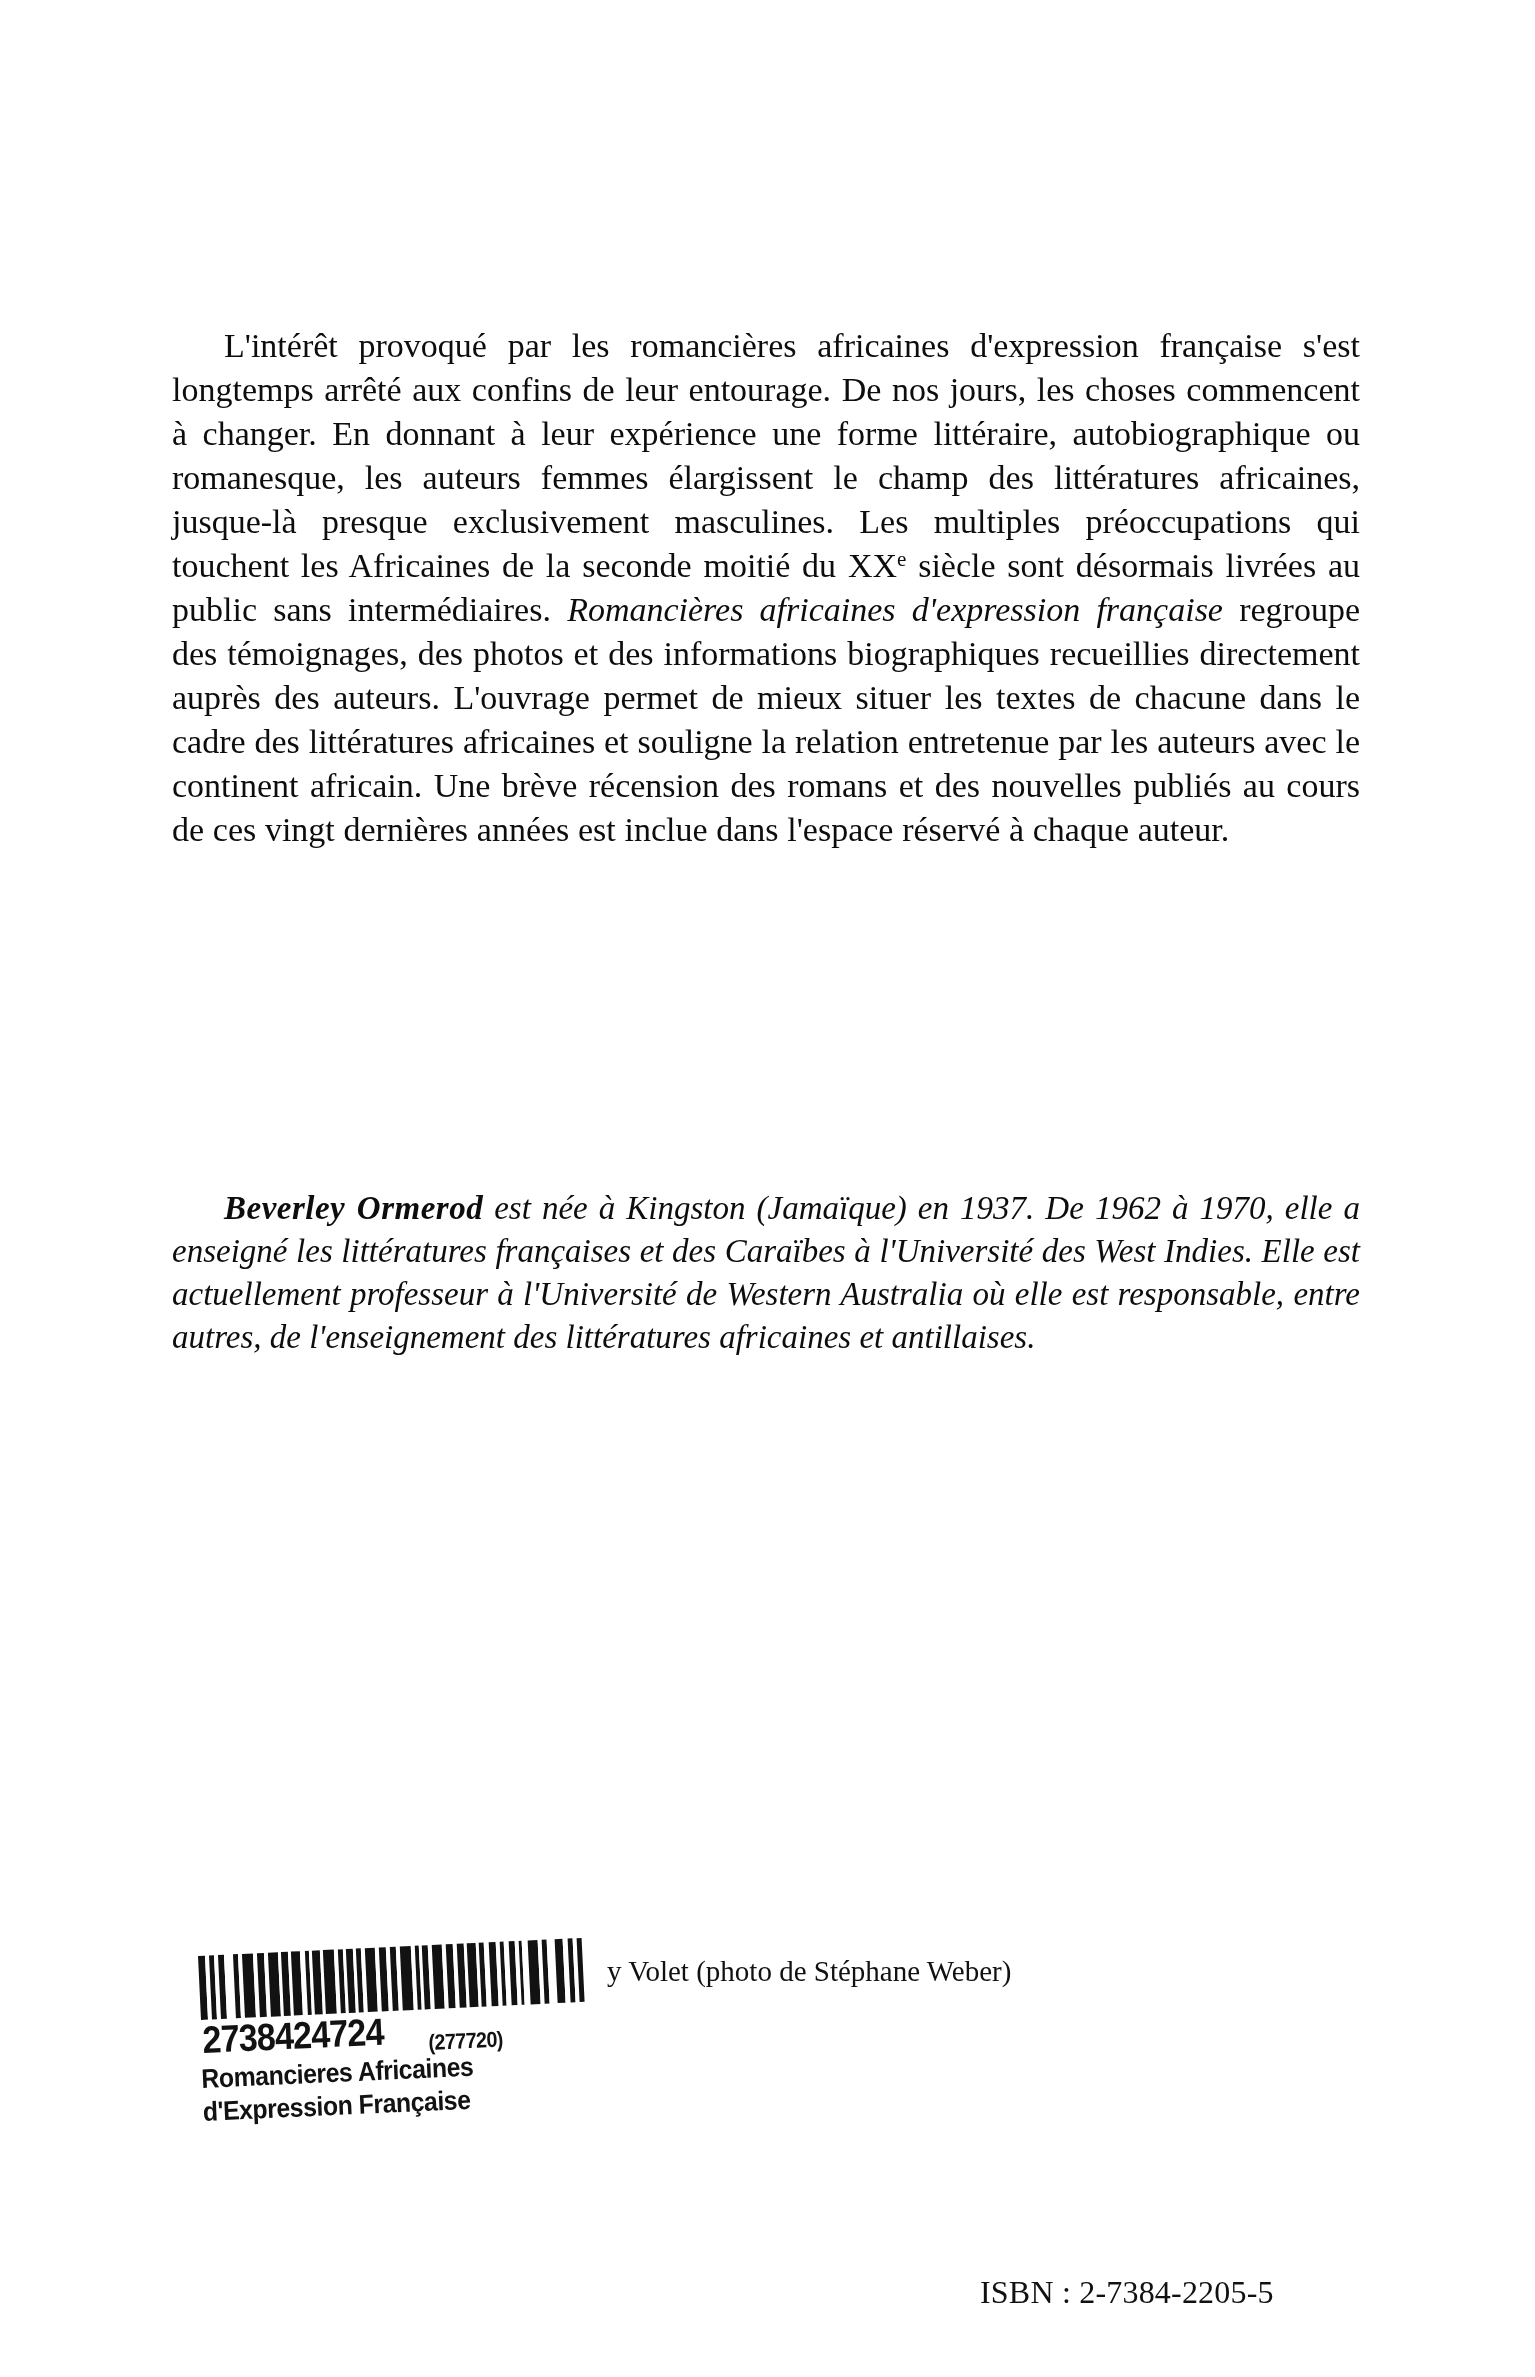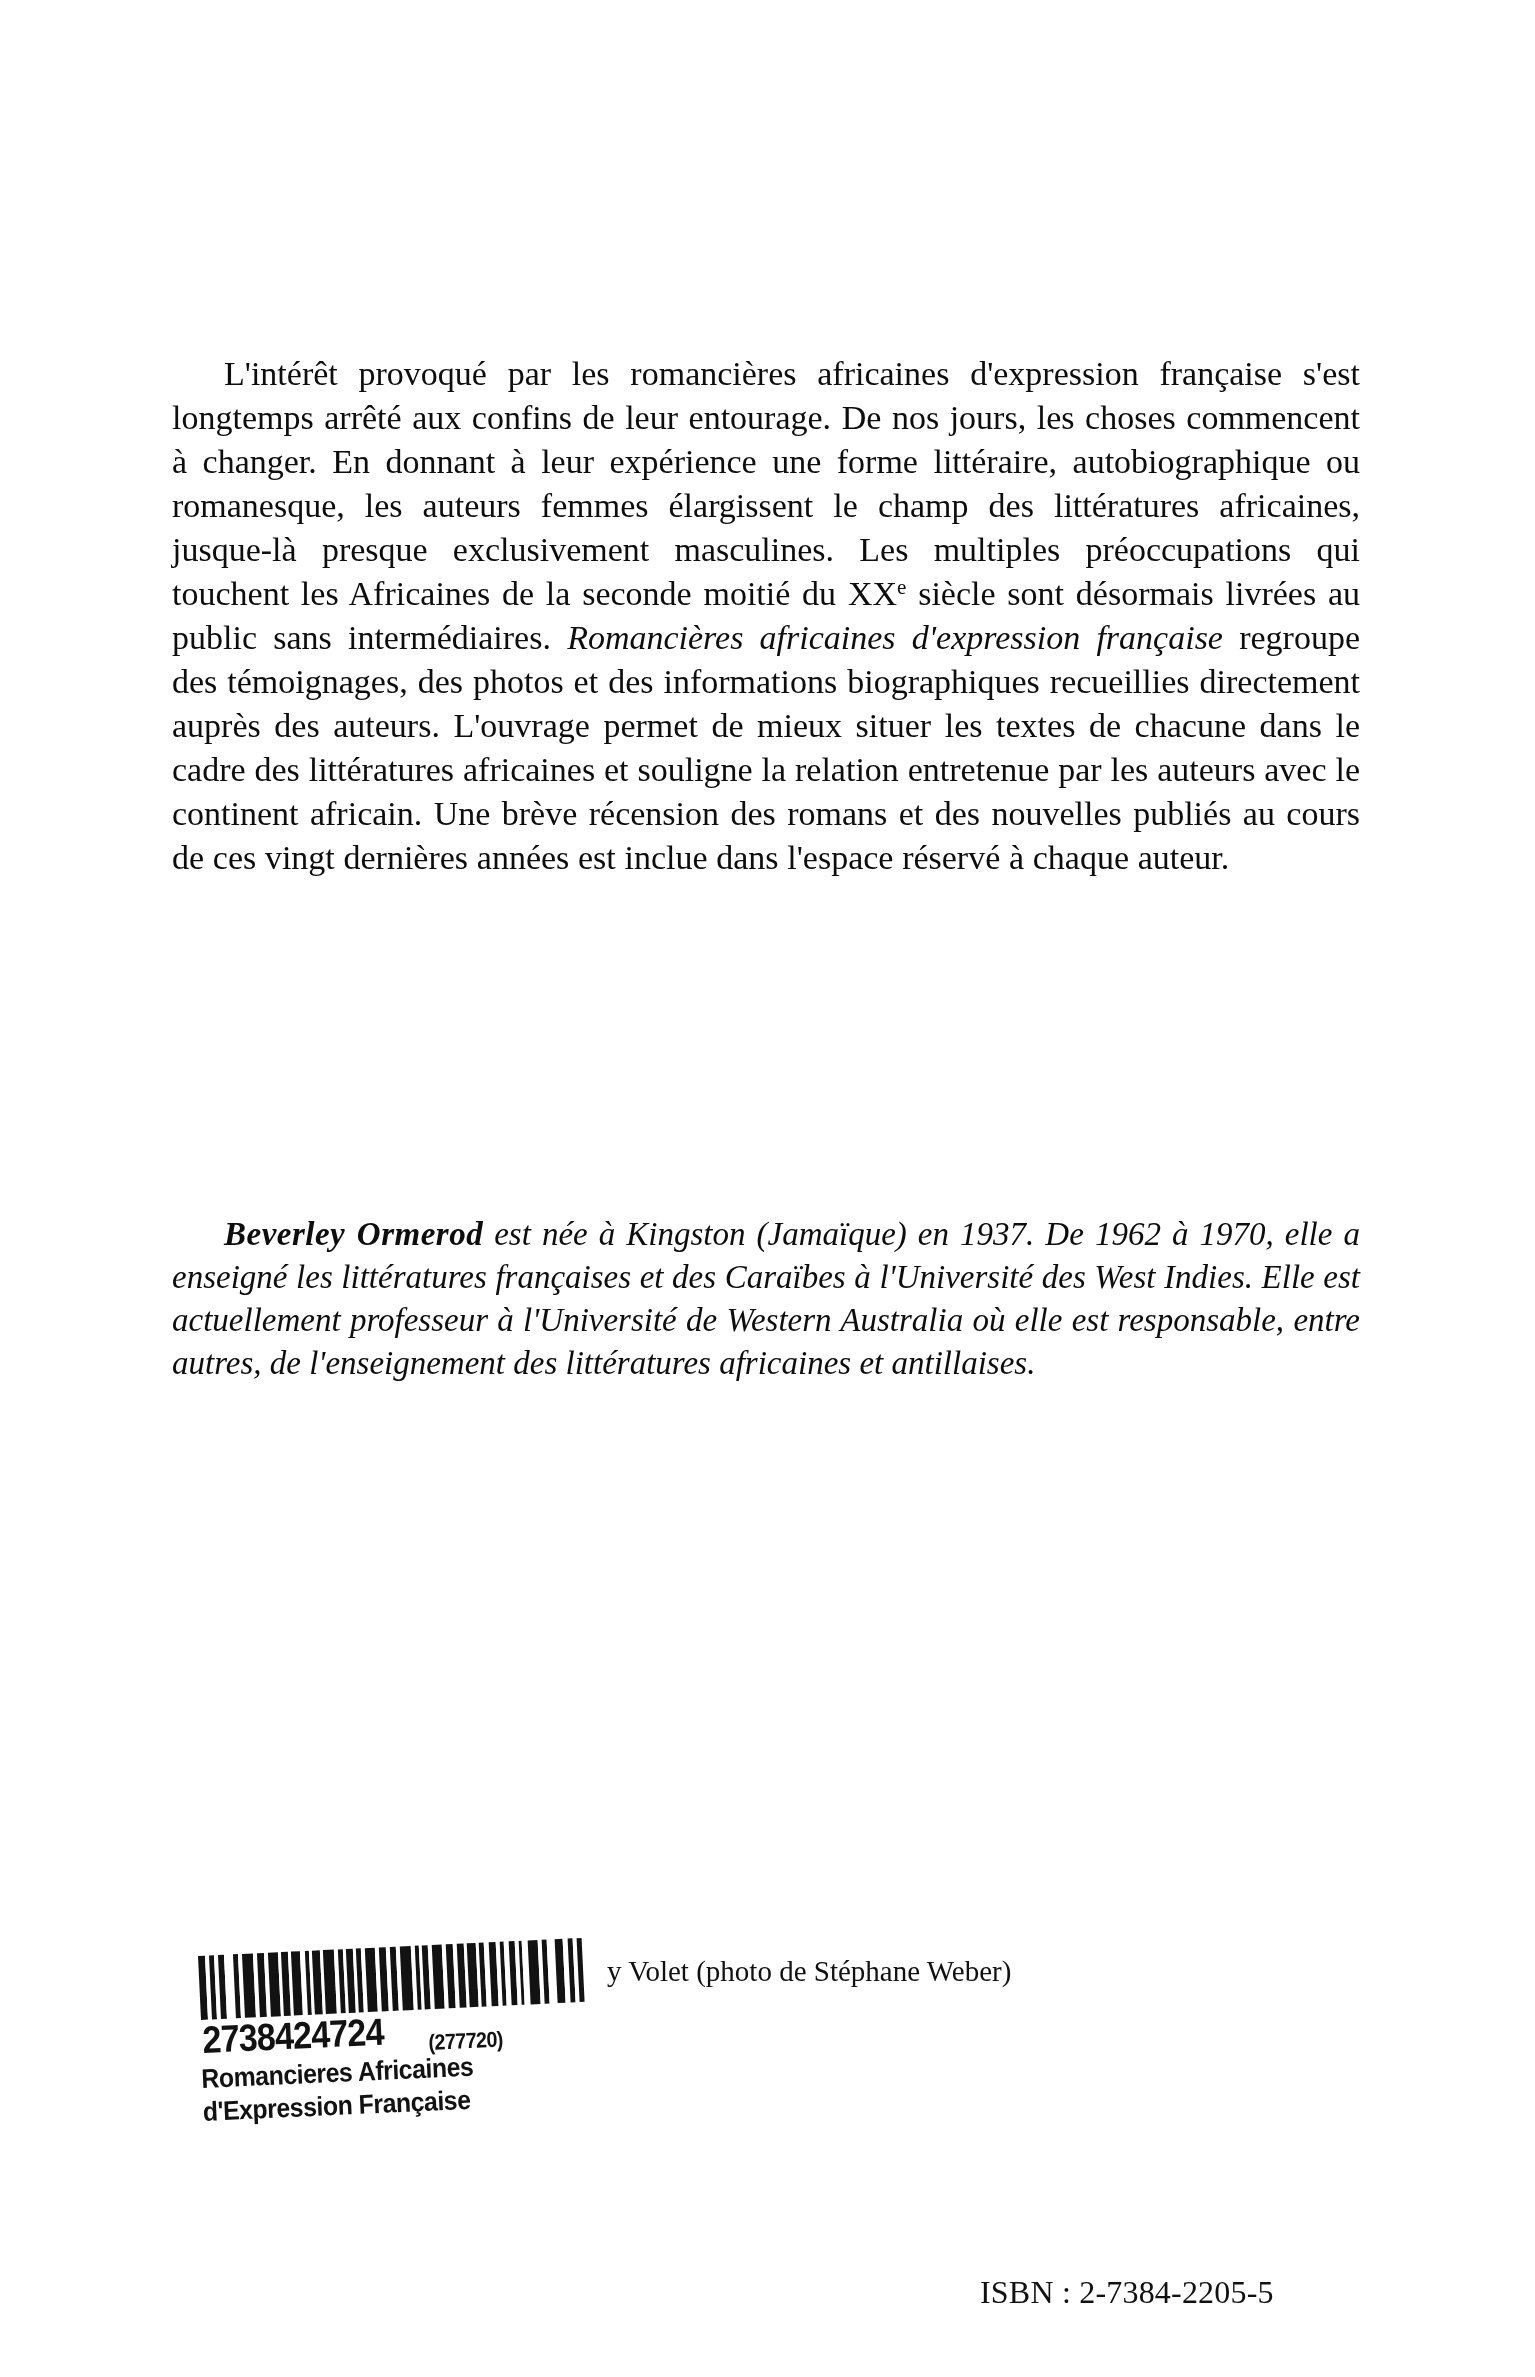--- a/index.html
+++ b/index.html
@@ -59,21 +59,21 @@
   }
   .title-line .gap {
     display: inline-block;
     width: 22px;
   }
 
   
   .blurb {
     position: absolute;
     left: 172px;
-    top: 352px;
+    top: 324px;
     width: 1188px;
     font-size: 34px;
     line-height: 44px;
     text-align: justify;
     text-justify: inter-word;
     text-indent: 52px;
     color: #0d0d0d;
     font-weight: 400;
     word-spacing: 0.2px;
     hyphens: manual;
@@ -90,21 +90,20 @@
     position: absolute;
     left: 172px;
     top: 1187px;
     width: 1188px;
     font-size: 33px;
     line-height: 43px;
     font-style: italic;
     text-align: justify;
     text-justify: inter-word;
     color: #0d0d0d;
-    margin-top: 26px;
   }
   .bios p {
     margin: 0;
     text-indent: 52px;
   }
   .bios b {
     font-weight: 700;
     font-style: italic;
     letter-spacing: 0.5px;
   }

